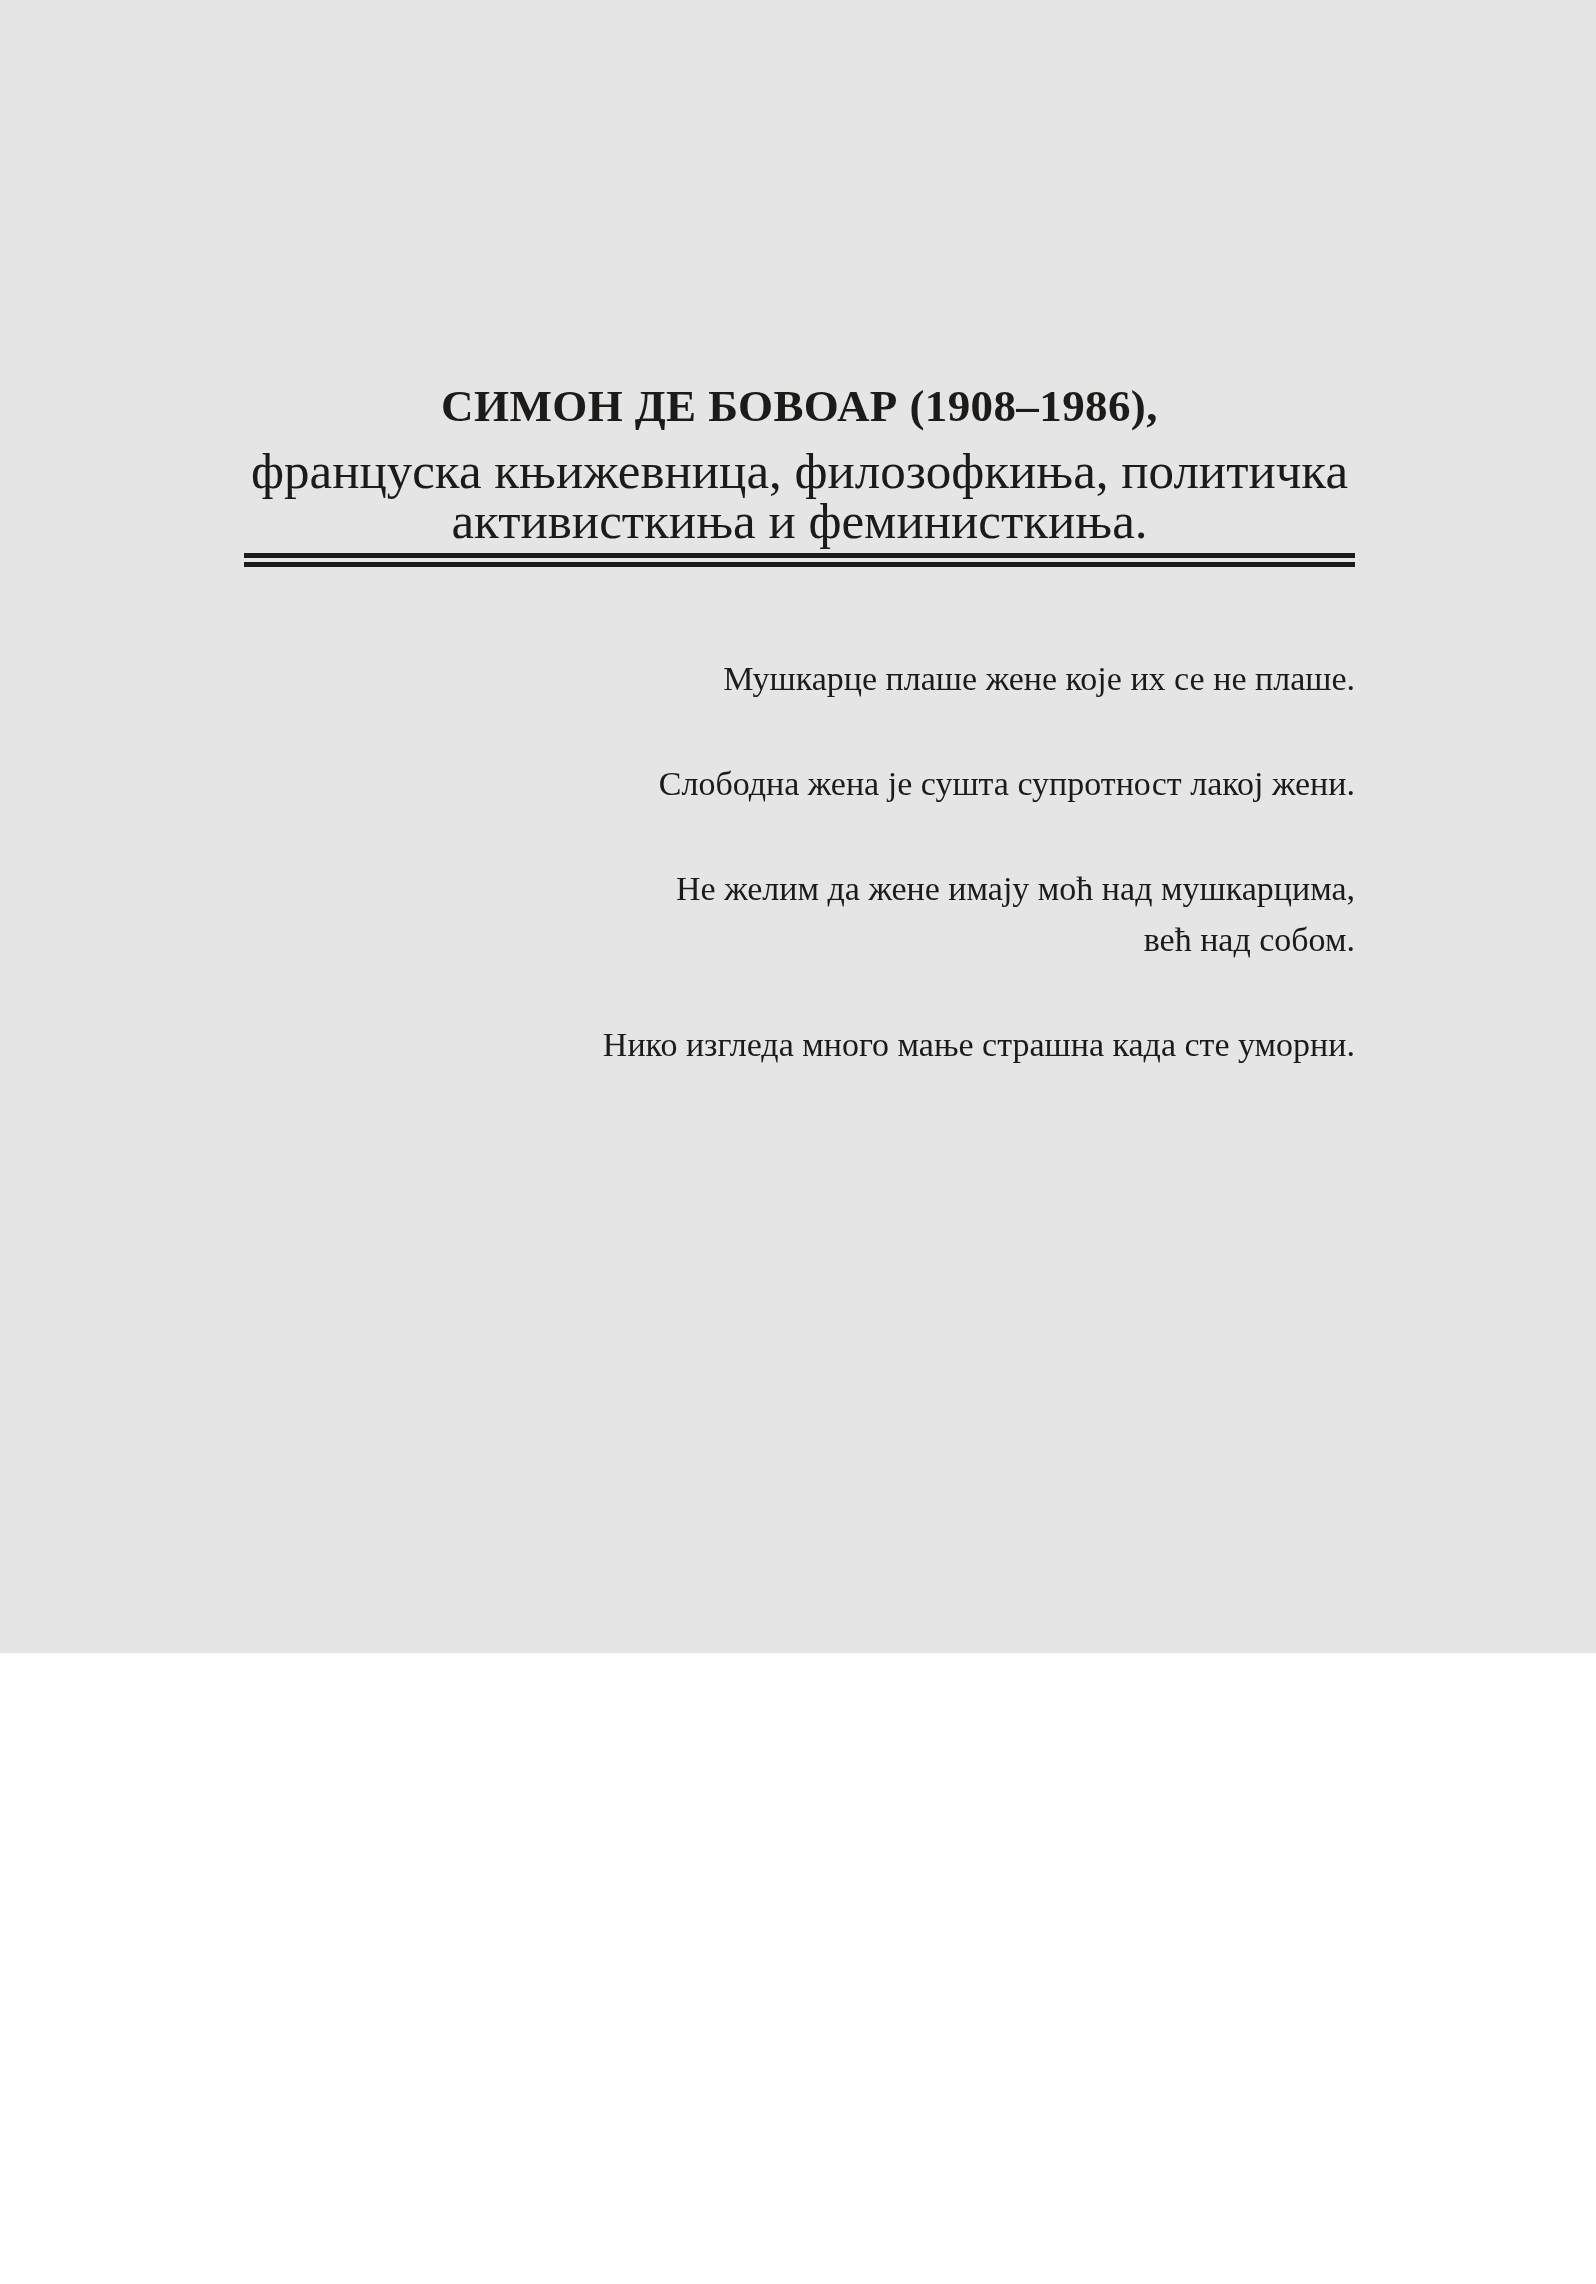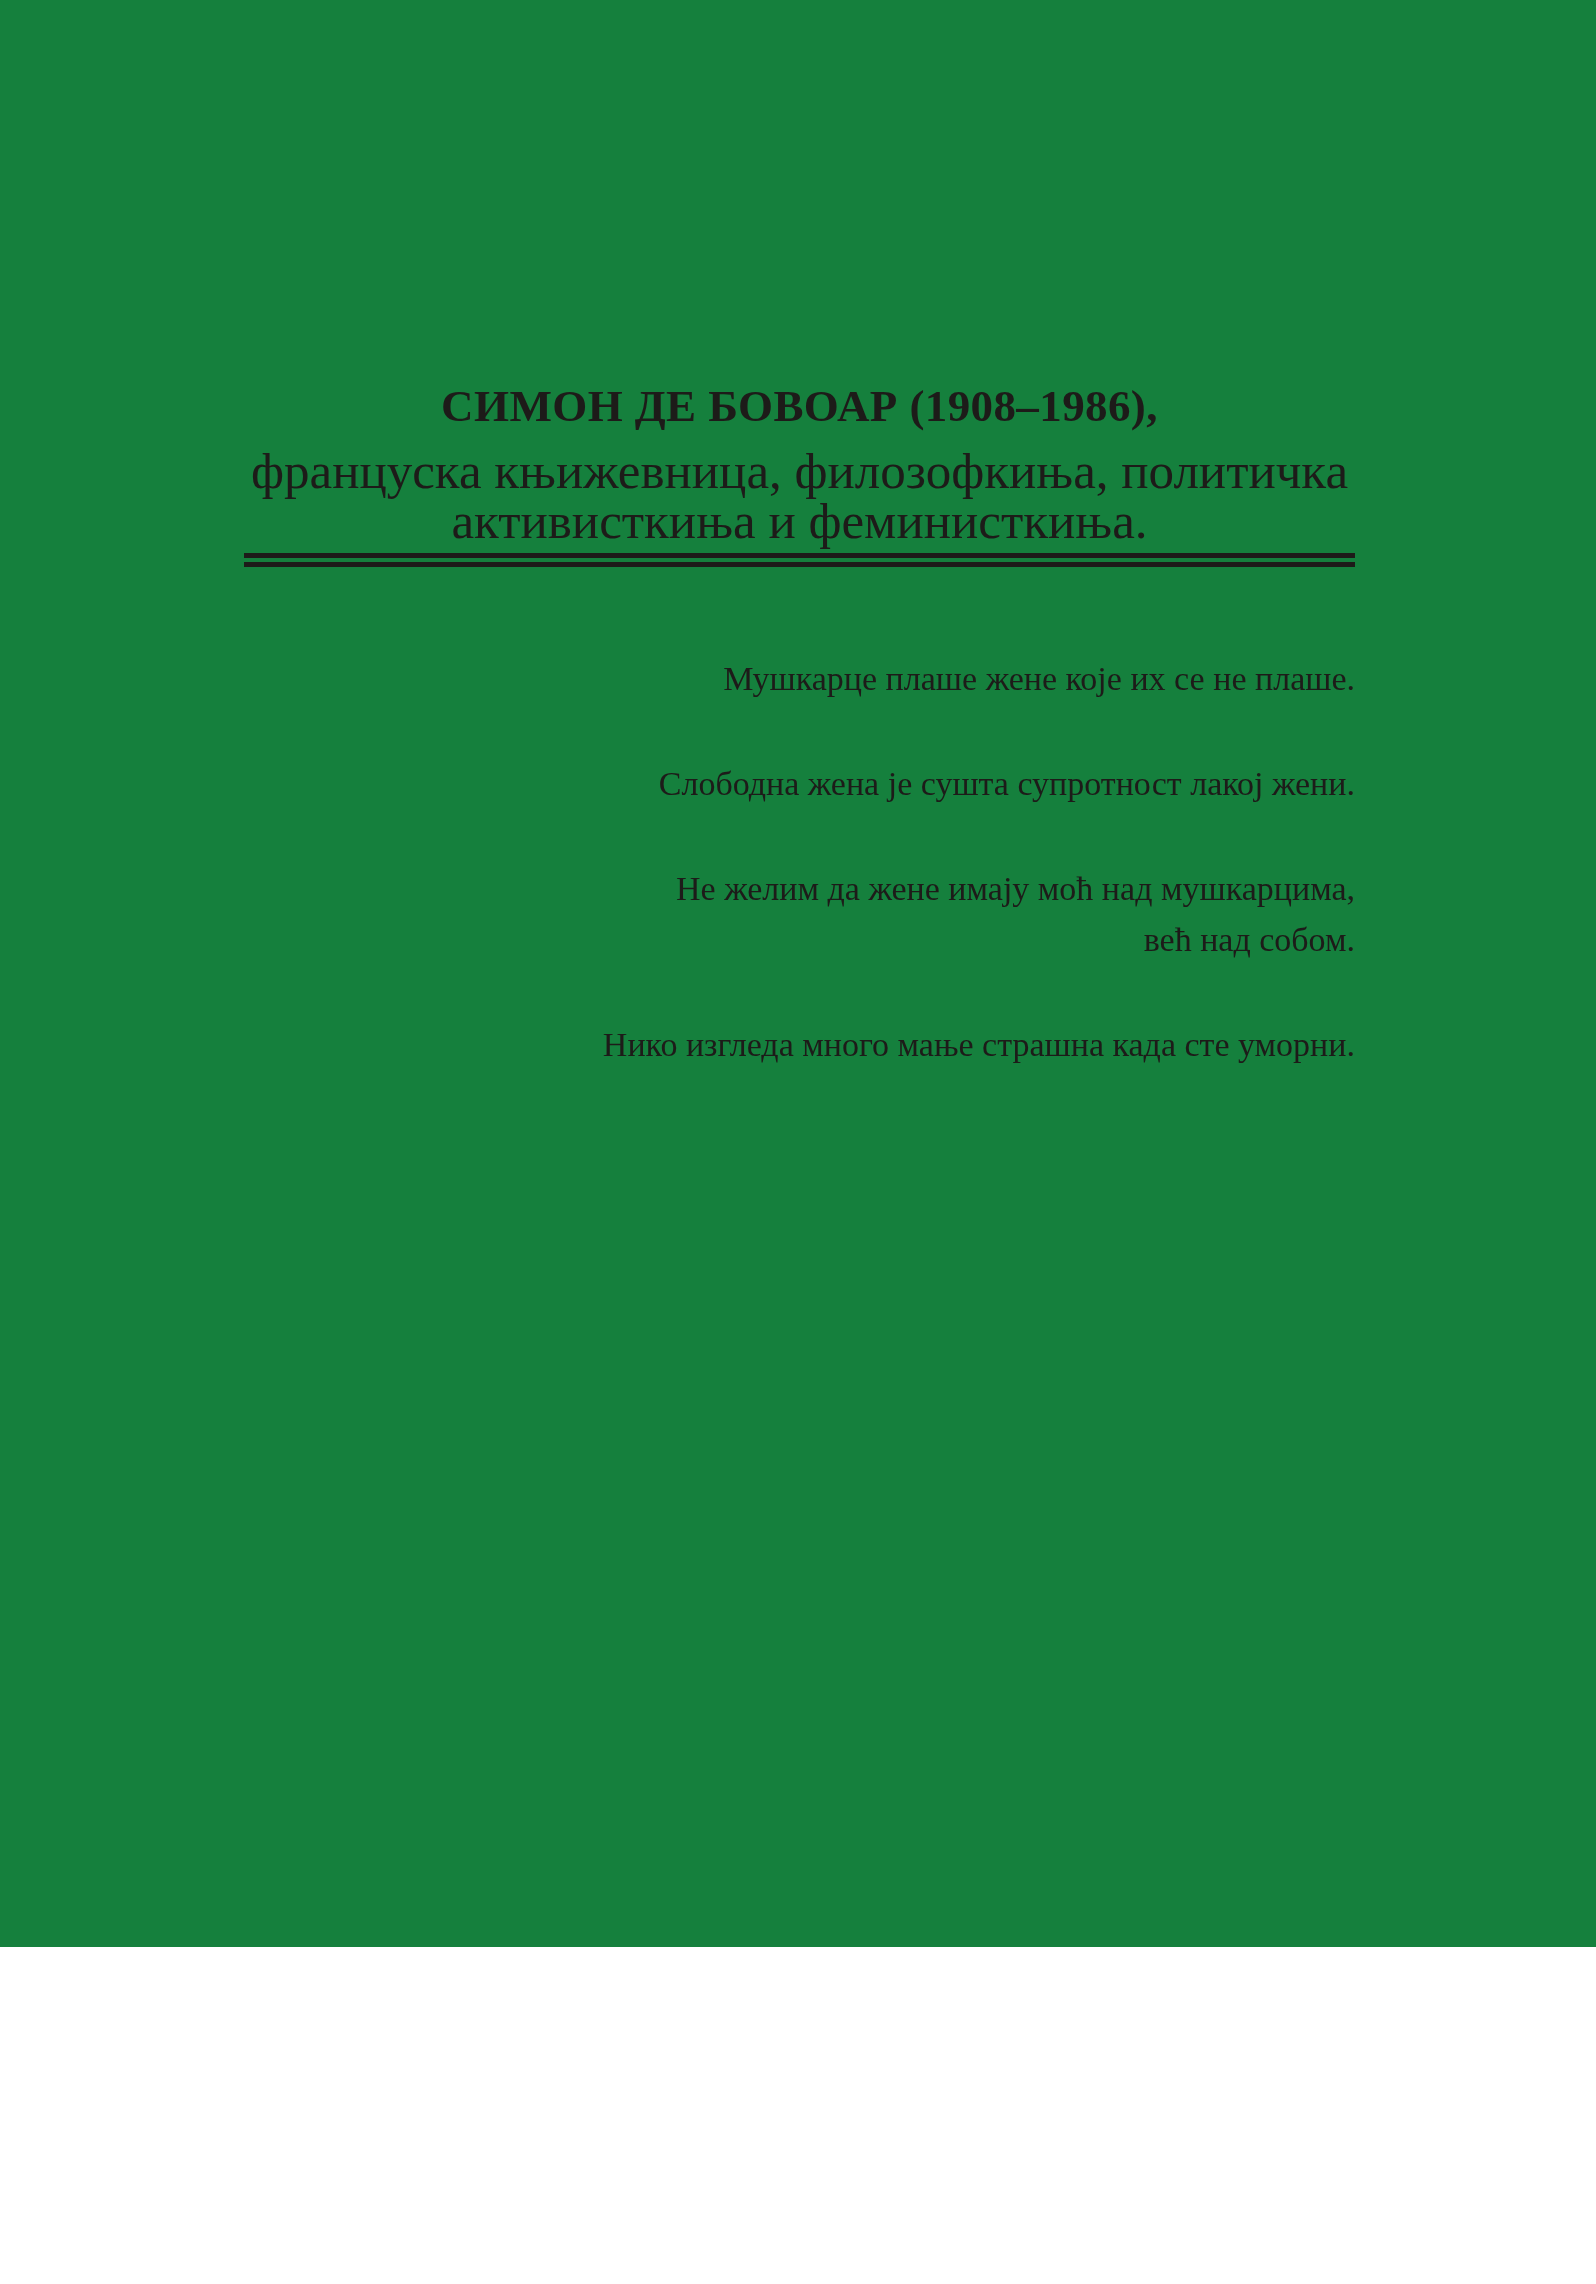--- a/index.html
+++ b/index.html
@@ -3,22 +3,22 @@
 <meta charset="utf-8">
 <style>
   html, body {
     margin: 0;
     padding: 0;
     background: #ffffff;
   }
   .page {
     position: relative;
     width: 1597px;
-    height: 1947px;
-    background: #15803d;
+    height: 1653px;
+    background: #e5e5e5;
     color: #1d1b19;
     font-family: "Liberation Serif", "DejaVu Serif", serif;
     overflow: hidden;
   }
   .content {
     margin-left: 244px;
     margin-right: 242px;
   }
   .header {
     padding-top: 381px;

